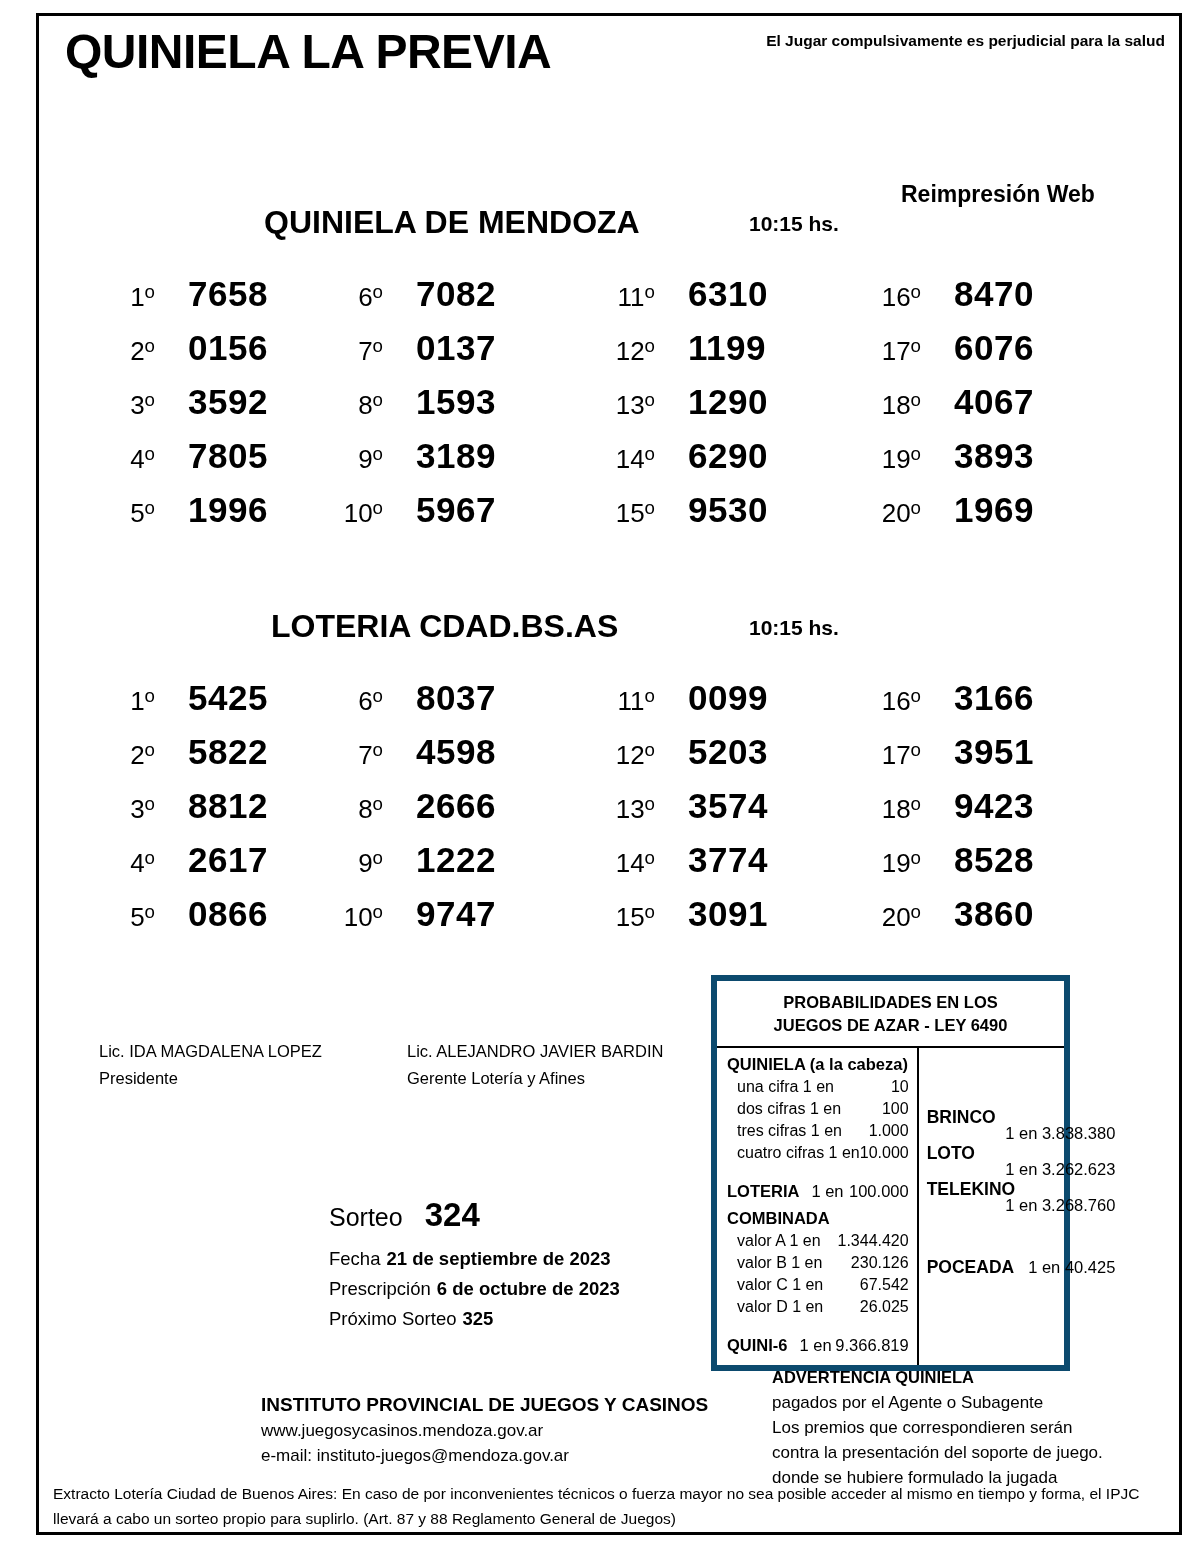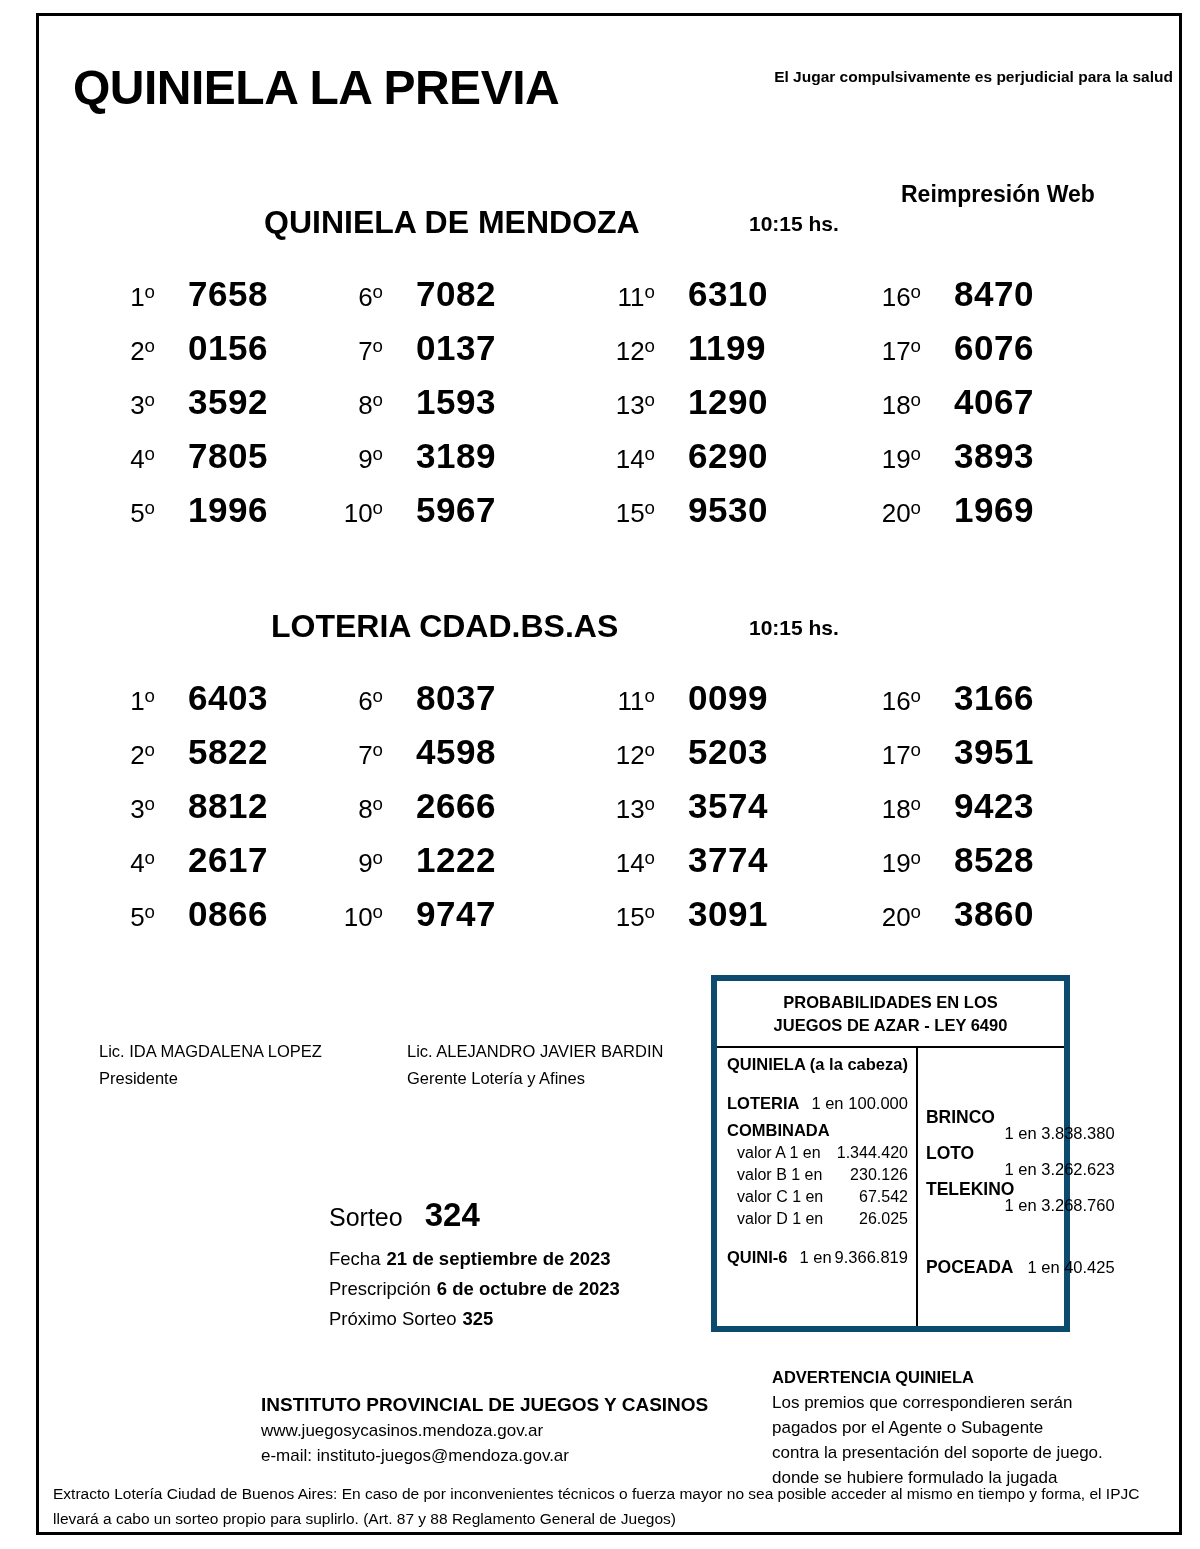--- a/index.html
+++ b/index.html
@@ -21,24 +21,23 @@
     width: 1146px;
     height: 1522px;
     border: 3px solid #000000;
     box-sizing: border-box;
     background: #ffffff;
   }
 
   
   .masthead {
     position: absolute;
-    left: 12px; top: 0;
+    left: 4px; top: 0;
     width: 100%;
     height: 72px;
-    margin-top: 36px;
   }
   .brand-title {
     position: absolute;
     left: 22px;
     top: 8px;
     font-size: 48px;
     font-weight: bold;
     letter-spacing: -0.5px;
     white-space: nowrap;
   }
@@ -390,21 +389,21 @@
 
   <div class="draw" id="draw-1" style="top:578px;">
     <div class="draw-head">
       <div class="draw-name" style="left:232px; top:14px;">LOTERIA CDAD.BS.AS</div>
       <div class="draw-time" style="left:710px; top:22px;">10:15 hs.</div>
     </div>
     <div class="grid" id="grid-1" style="top:84px;">
         <div class="col" style="left: 72px;">
           <div class="row">
             <span class="ord">1<sup>o</sup></span>
-            <span class="num">6403</span>
+            <span class="num">5425</span>
           </div>
           <div class="row">
             <span class="ord">2<sup>o</sup></span>
             <span class="num">5822</span>
           </div>
           <div class="row">
             <span class="ord">3<sup>o</sup></span>
             <span class="num">8812</span>
           </div>
           <div class="row">
@@ -510,20 +509,38 @@
   </div>
 
   <div class="prob-box">
     <div class="prob-title">
       <div>PROBABILIDADES EN LOS</div>
       <div>JUEGOS DE AZAR - LEY 6490</div>
     </div>
     <div class="prob-body">
       <div class="prob-left">
         <div class="p-head">QUINIELA (a la cabeza)</div>
+        <div id="quiniela-rows">
+            <div class="p-row">
+              <span class="lbl">una cifra  1 en</span>
+              <span class="val">10</span>
+            </div>
+            <div class="p-row">
+              <span class="lbl">dos cifras 1 en</span>
+              <span class="val">100</span>
+            </div>
+            <div class="p-row">
+              <span class="lbl">tres cifras 1 en</span>
+              <span class="val">1.000</span>
+            </div>
+            <div class="p-row">
+              <span class="lbl">cuatro cifras 1 en</span>
+              <span class="val">10.000</span>
+            </div>
+          </div>
         <div class="gap"></div>
         <div class="p-single">
           <span class="nm">LOTERIA</span>
           <span class="mid">1 en</span>
           <span class="val">100.000</span>
         </div>
         <div class="p-head" style="margin-top:6px;">COMBINADA</div>
         <div id="combinada-rows">
             <div class="p-row">
               <span class="lbl">valor A 1 en</span>
@@ -558,22 +575,22 @@
         <div class="r-item" style="margin-top:42px;text-align:right;">
           <span class="r-name">POCEADA</span><span class="r-inline">1 en 40.425</span>
         </div>
       </div>
     </div>
   </div>
 
   <div class="adv">
     <div class="adv-title">ADVERTENCIA QUINIELA</div>
     <div id="adv-lines">
+        <div class="adv-line">pagados por el Agente o Subagente</div>
         <div class="adv-line">Los premios que correspondieren serán</div>
-        <div class="adv-line">pagados por el Agente o Subagente</div>
         <div class="adv-line">contra la presentación del soporte de juego.</div>
         <div class="adv-line">donde se hubiere formulado la jugada</div>
       </div>
   </div>
 
   <div class="inst">
     <div class="inst-title">INSTITUTO PROVINCIAL DE JUEGOS Y CASINOS</div>
     <div id="inst-lines">
         <div class="inst-line">www.juegosycasinos.mendoza.gov.ar</div>
         <div class="inst-line">e-mail:  instituto-juegos@mendoza.gov.ar</div>

